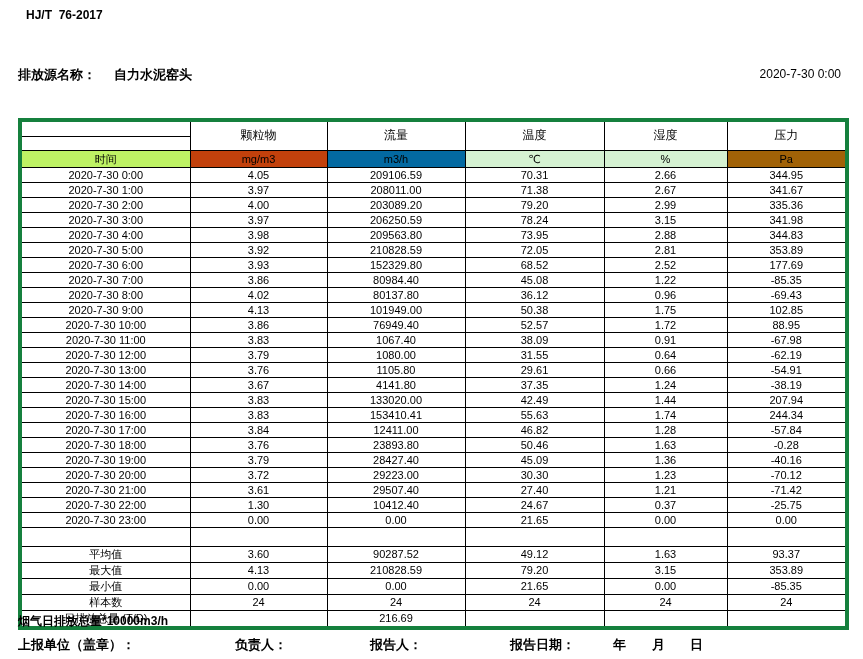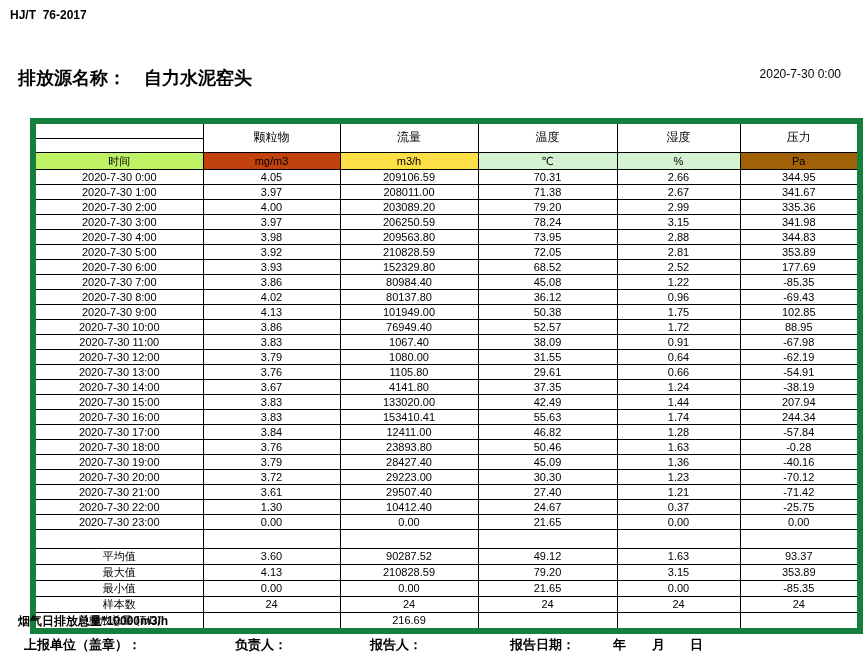--- a/index.html
+++ b/index.html
@@ -1,37 +1,37 @@
 <!DOCTYPE html>
 <html><head>
 <meta charset="utf-8">
 <style>
   html,body{margin:0;padding:0;background:#ffffff;}
   .page{position:relative;width:863px;height:659px;background:#ffffff;
         font-family:"Liberation Sans","DejaVu Sans",sans-serif;color:#000;overflow:hidden;}
-  .std-code{position:absolute;left:10px;top:8px;font-size:12px;font-weight:bold;white-space:pre;}
+  .std-code{position:absolute;left:26px;top:8px;font-size:12px;font-weight:bold;white-space:pre;}
   .title{position:absolute;left:63px;top:28px;width:800px;text-align:center;
          font-size:15px;font-weight:bold;letter-spacing:1px;}
-  .src-line{position:absolute;left:18px;top:66px;font-size:18px;font-weight:bold;}
+  .src-line{position:absolute;left:18px;top:66px;font-size:13px;font-weight:bold;}
   .src-line .val{margin-left:18px;}
   .dt{position:absolute;right:22px;top:67px;font-size:12px;}
-  table.report{position:absolute;left:30px;top:118px;width:827px;
-               border-collapse:collapse;table-layout:fixed;border:6px solid #15803d;}
+  table.report{position:absolute;left:18px;top:118px;width:827px;
+               border-collapse:collapse;table-layout:fixed;border:4px solid #15803d;}
   table.report td,table.report th{border:1px solid #000;text-align:center;padding:0;
                font-weight:normal;white-space:nowrap;overflow:hidden;font-size:11px;line-height:1.15;}
   tr.hdr-a td,tr.hdr-a th{height:14px;font-size:12px;}
   tr.hdr-b td{height:13px;}
   tr.unit-row td{height:16px;font-size:11px;}
   tr.data-row td{height:14px;}
   tr.spacer-row td{height:18px;}
   tr.sum-row td{height:15px;}
   .footer-note{position:absolute;left:18px;top:613px;font-size:12px;font-weight:bold;}
   .footer-line{position:absolute;left:0;top:636px;width:863px;height:16px;font-size:13px;font-weight:bold;}
   .footer-line span{position:absolute;top:0;white-space:nowrap;}
-  .f-unit{left:24px;} .f-resp{left:235px;} .f-rep{left:370px;} .f-date{left:510px;font-family:Liberation Serif, serif;}
+  .f-unit{left:18px;} .f-resp{left:235px;} .f-rep{left:370px;} .f-date{left:510px;font-family:Liberation Serif, serif;}
   .f-year{left:613px;} .f-month{left:652px;} .f-day{left:690px;}
 </style>
 </head>
 <body>
 
 <div class="page">
 
   <div class="std-code">HJ/T  76-2017</div>
 
   <div class="src-line">
@@ -56,21 +56,21 @@
           <th rowspan="2">温度</th>
           <th rowspan="2">湿度</th>
           <th rowspan="2">压力</th>
         </tr>
       <tr class="hdr-b">
         <td></td>
       </tr>
       <tr class="unit-row">
         <td style="background: #bef264;">时间</td>
       <td style="background: #c2410c;">mg/m3</td>
-          <td style="background: #fde047;">m3/h</td>
+          <td style="background: #0369a1;">m3/h</td>
           <td style="background: rgb(213, 242, 210);">℃</td>
           <td style="background: rgb(213, 242, 210);">%</td>
           <td style="background: #a16207;">Pa</td>
         </tr>
     </thead>
     <tbody>
         <tr class="data-row">
           <td>2020-7-30 0:00</td>
           <td>4.05</td>
           <td>209106.59</td>

